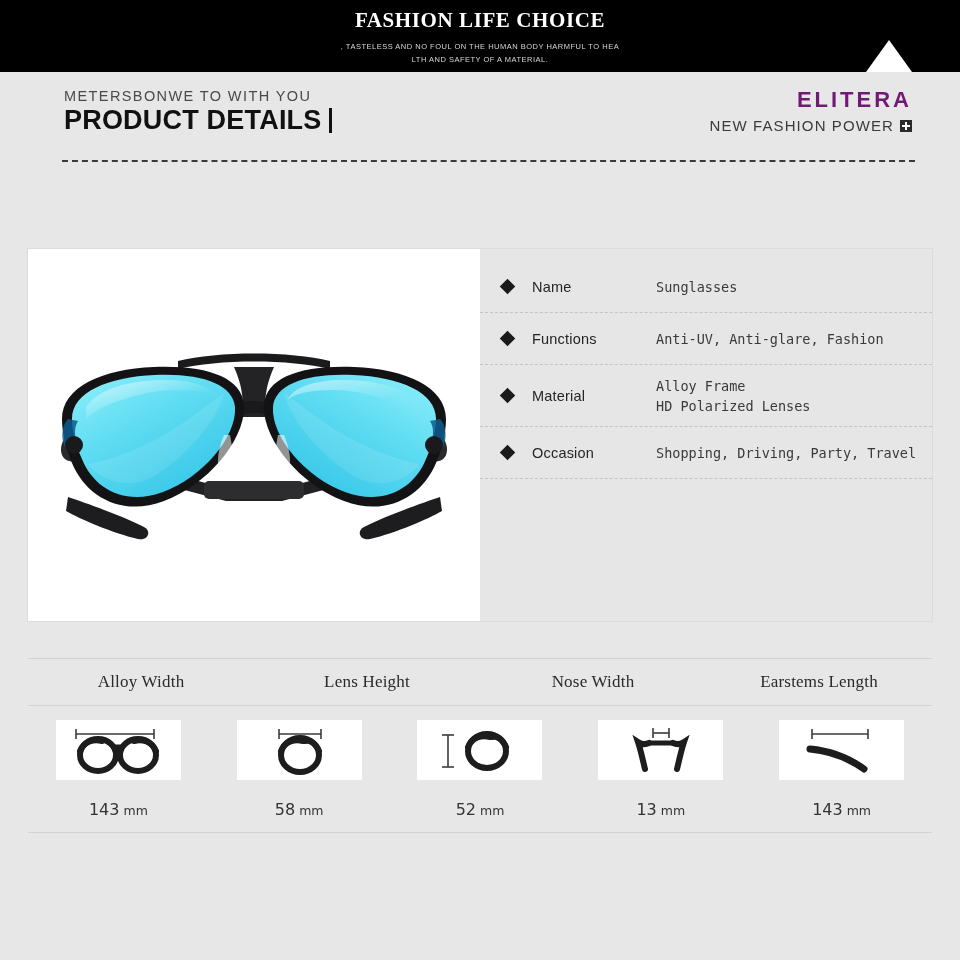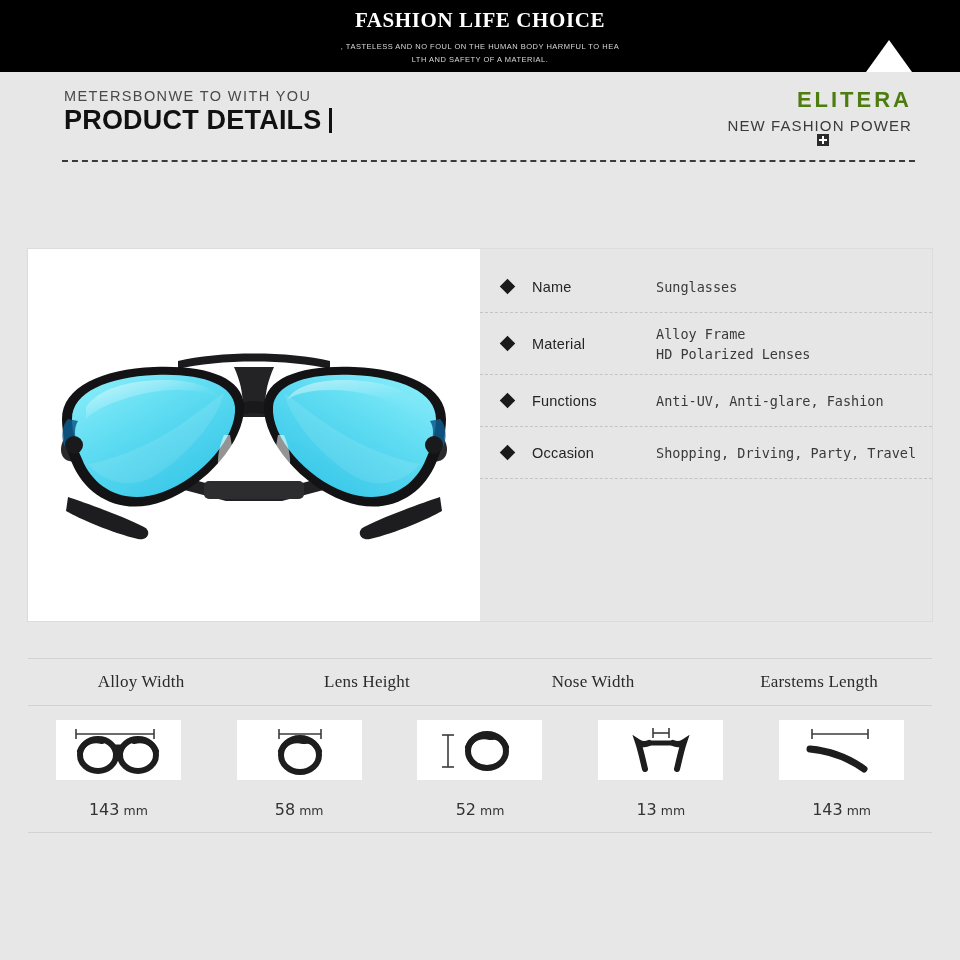--- a/index.html
+++ b/index.html
@@ -93,35 +93,34 @@
     background: #111111;
     margin-left: 7px;
   }
   .head-right {
     position: absolute;
     right: 48px;
     top: 15px;
     text-align: right;
   }
   .brand-name {
-    color: #4d7c0f;
+    color: #701a75;
     font-size: 22px;
     font-weight: bold;
     letter-spacing: 3px;
   }
   .brand-tag {
     color: #3b3b3b;
     font-size: 15px;
     letter-spacing: 1.1px;
     margin-top: 4px;
     white-space: nowrap;
     display: flex;
     align-items: center;
     justify-content: flex-end;
-    flex-direction: column;
   }
   .brand-badge {
     display: inline-block;
     position: relative;
     width: 12px;
     height: 12px;
     background: #2b2b2b;
     margin-left: 6px;
     flex: none;
   }
@@ -333,30 +332,30 @@
       <circle cx="406" cy="196" r="9" fill="#1a1a1d"></circle>
     </svg>
   </div>
 
   <div class="specs">
     <div class="spec-row">
       <span class="spec-diamond"></span>
       <span class="spec-label">Name</span>
       <span class="spec-value">Sunglasses</span>
     </div>
+    <div class="spec-row">
+      <span class="spec-diamond"></span>
+      <span class="spec-label">Functions</span>
+      <span class="spec-value">Anti-UV, Anti-glare, Fashion</span>
+    </div>
     <div class="spec-row tall">
       <span class="spec-diamond"></span>
       <span class="spec-label">Material</span>
       <span class="spec-value" style="white-space:pre-line">Alloy Frame
 HD Polarized Lenses</span>
-    </div>
-    <div class="spec-row">
-      <span class="spec-diamond"></span>
-      <span class="spec-label">Functions</span>
-      <span class="spec-value">Anti-UV, Anti-glare, Fashion</span>
     </div>
     <div class="spec-row">
       <span class="spec-diamond"></span>
       <span class="spec-label">Occasion</span>
       <span class="spec-value">Shopping, Driving, Party, Travel</span>
     </div>
   </div>
 </div>
 
 <div class="meas">

